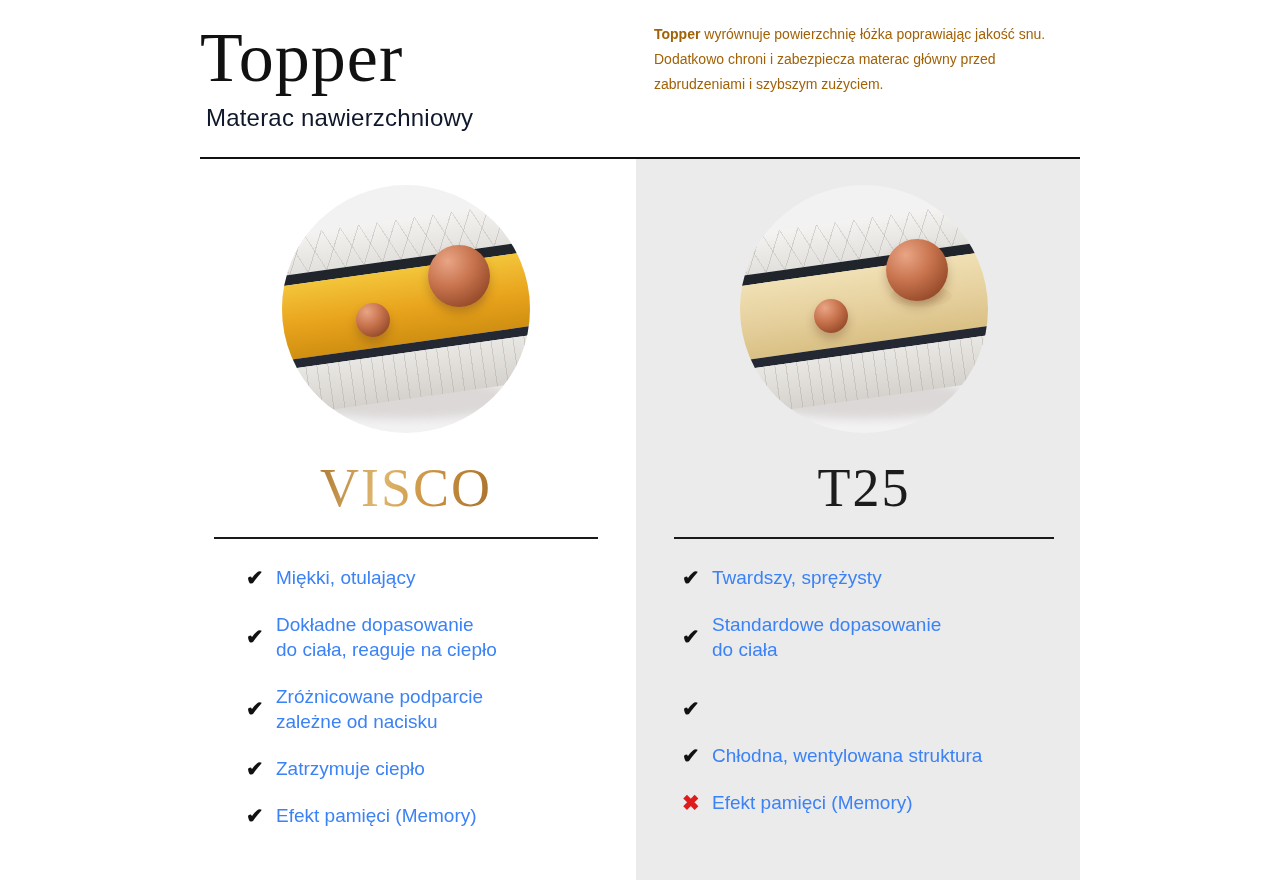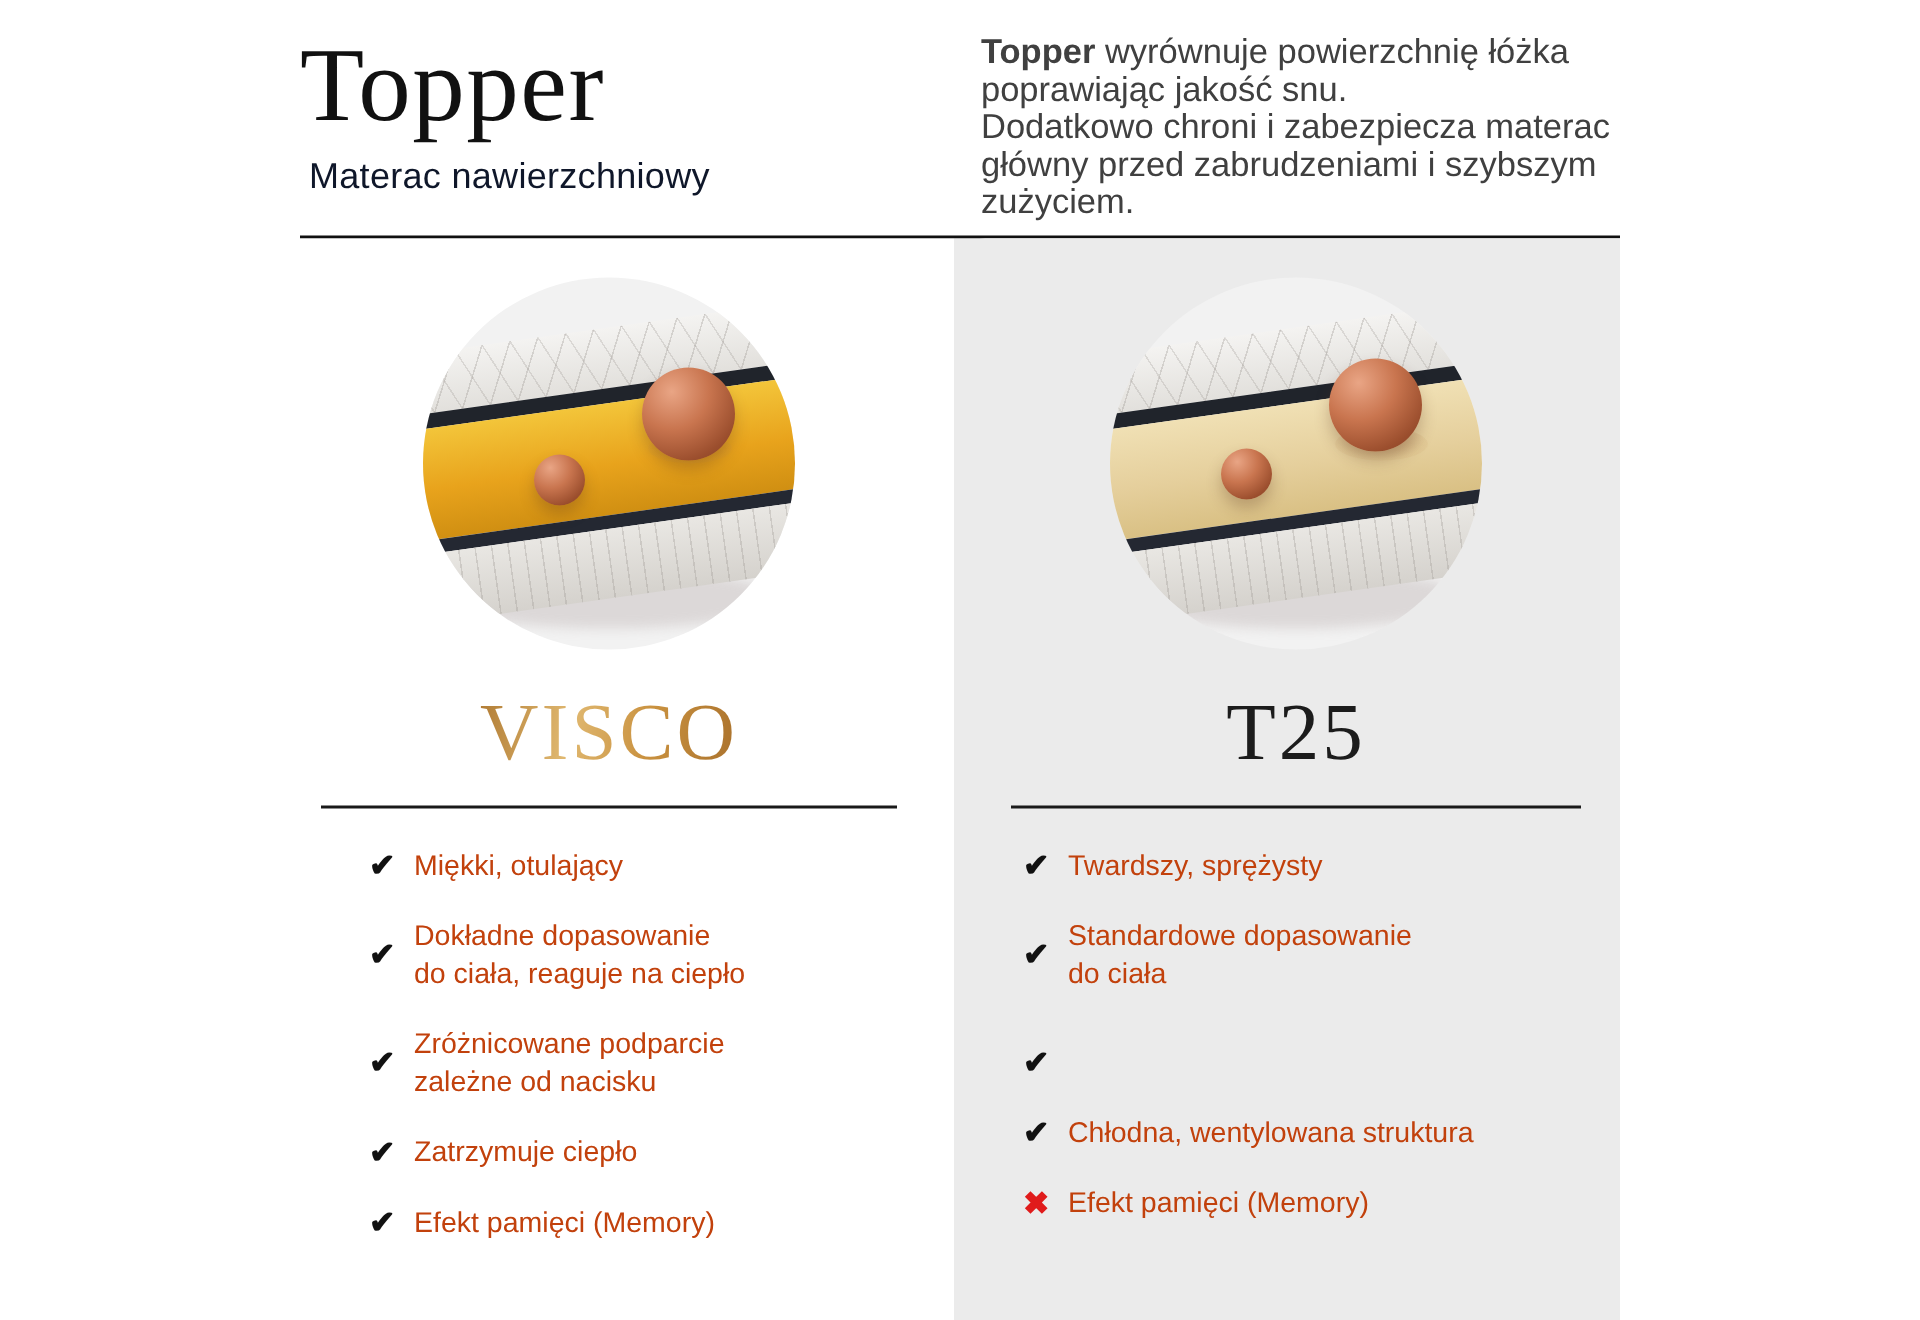--- a/index.html
+++ b/index.html
@@ -46,23 +46,23 @@
     margin-left: 6px;
     letter-spacing: .2px;
   }
   .header-right {
     width: 640px;
     padding-left: 14px;
     padding-right: 196px;
     padding-top: 22px;
   }
   .intro {
-    font-size: 23px;
+    font-size: 14px;
     line-height: 25px;
-    color: #404040;
+    color: #a16207;
   }
   .intro b { font-weight: bold; }
 
   .rule-top {
     position: absolute;
     left: 200px; top: 157px;
     width: 880px; height: 2px;
     background: #111111;
   }
 
@@ -227,21 +227,21 @@
     line-height: 24px;
     color: #111111;
     font-weight: bold;
     text-align: left;
     padding-top: 1px;
   }
   .mark-cross { color: #e01b1b; }
   .feature-text {
     font-size: 19px;
     line-height: 25px;
-    color: #c2410c;
+    color: #3b82f6;
     white-space: pre-line;
   }
   .col-left .features  { padding-left: 46px; }
   .col-right .features { padding-left: 34px; }
   .feature.two-line .mark { padding-top: 13px; }
 </style>
 </head>
 <body>
 
 <div class="page">

